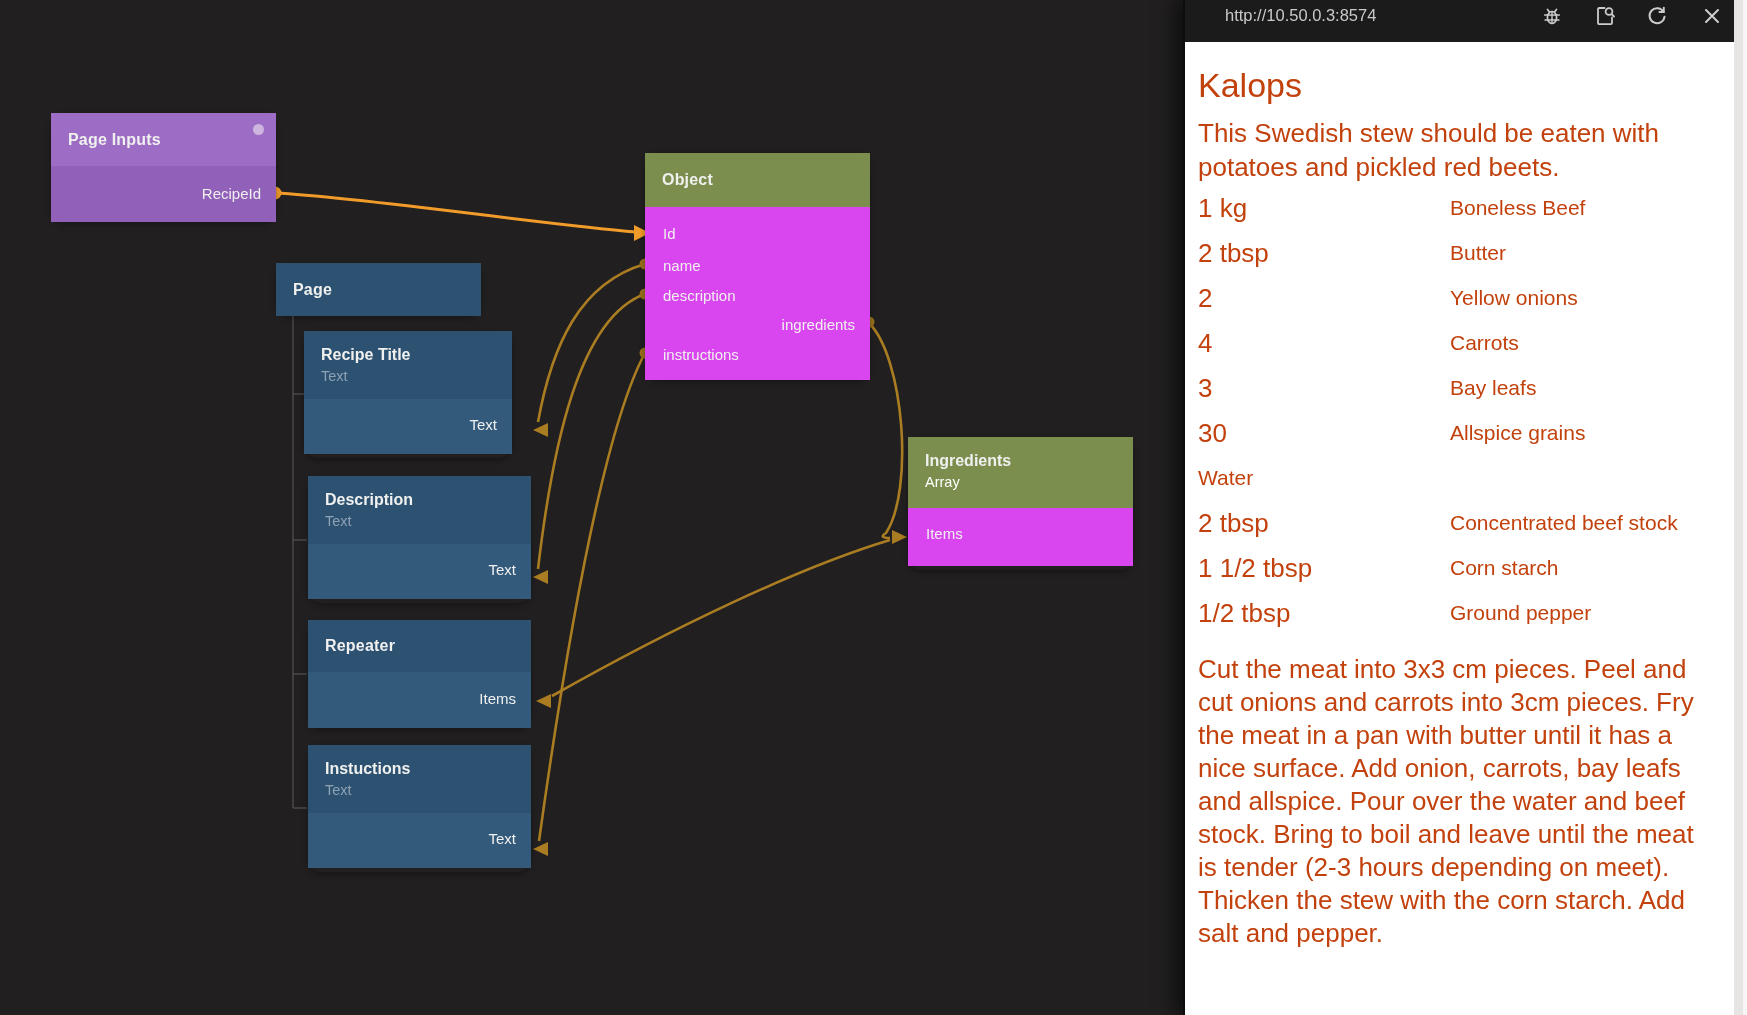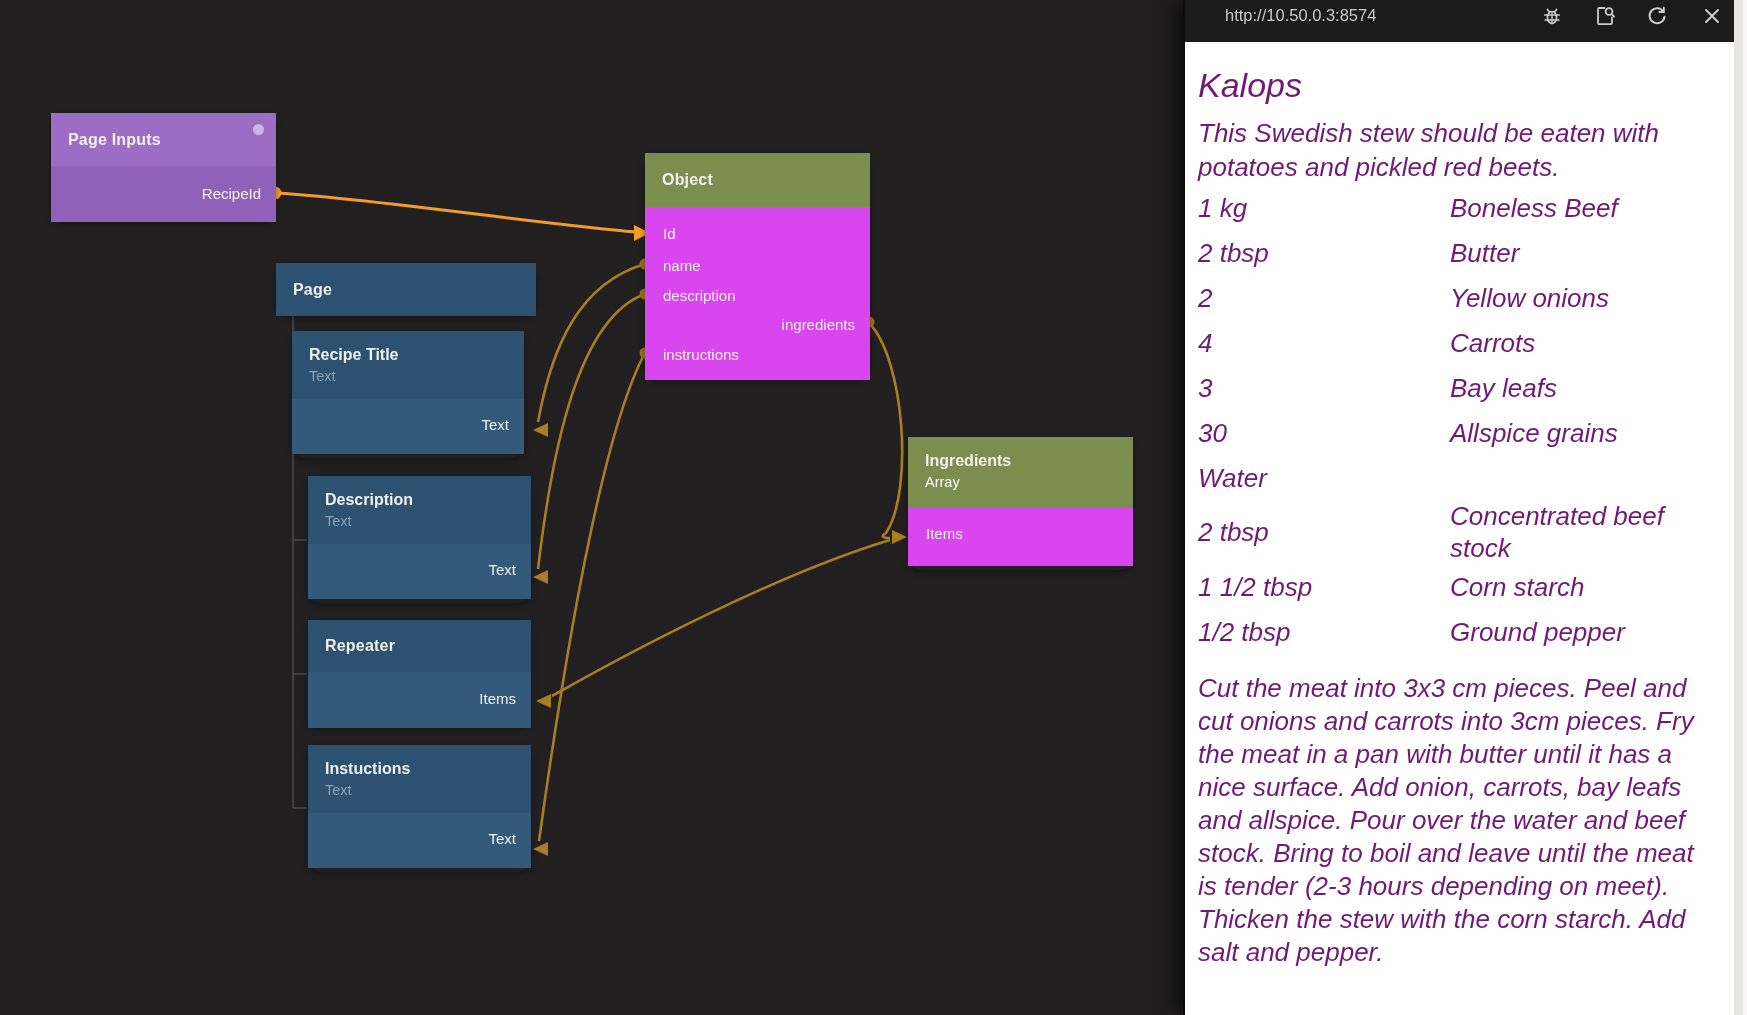--- a/index.html
+++ b/index.html
@@ -40,27 +40,27 @@
   
   .panel{position:absolute;left:1183px;top:0;width:564px;height:1015px;background:#ffffff;
     box-shadow:-10px 0 16px rgba(0,0,0,.5);border-left:2px solid #0c0c0c;box-sizing:border-box;}
   .topbar{position:absolute;left:0;top:0;right:13px;height:42px;background:#1b1b1b;}
   .url{position:absolute;left:18px;top:0;height:31px;line-height:31px;font-size:16.5px;color:#c9c9c9;margin-left:22px;}
   .bar-icon{position:absolute;top:4px;width:24px;height:24px;cursor:pointer;}
   .bar-icon svg{width:24px;height:24px;display:block;}
   .scrollbar{position:absolute;right:0;top:0;width:13px;height:1015px;
     background:linear-gradient(90deg,#e7e4e4 0,#e7e4e4 9px,#f7f5f5 9px);}
   .content{position:absolute;left:0;top:42px;right:13px;bottom:0;padding:22px 30px 0 13px;
-    color:#701a75;overflow:hidden;font-style:italic;}
+    color:#c2410c;overflow:hidden;}
   .r-title{font-size:34px;line-height:42px;font-weight:400;}
   .r-desc{font-size:26px;line-height:34px;margin-top:10px;}
   .ing-list{margin-top:1px;}
   .ing-row{display:flex;align-items:center;min-height:45px;}
   .ing-qty{width:252px;flex-shrink:0;font-size:26px;line-height:32px;}
-  .ing-name{flex:1;font-size:26px;line-height:32px;}
+  .ing-name{flex:1;font-size:21px;line-height:32px;}
   .r-instructions{margin-top:18px;font-size:26px;line-height:33px;}
 </style>
 </head>
 <body>
 
 <div class="stage">
 
   <div style="position:absolute;inset:0;">
 
     <svg class="wires" width="1747" height="1015">
@@ -109,27 +109,27 @@
       </div>
       <div class="n-green-b" style="position:relative;height:173px;">
         <div class="port left" style="top:18px;">Id</div>
         <div class="port left" style="top:50px;">name</div>
         <div class="port left" style="top:80px;">description</div>
         <div class="port right" style="top:109px;">ingredients</div>
         <div class="port left" style="top:139px;">instructions</div>
       </div>
     </div>
 
-    <div class="node" style="left:276px;top:263px;width:260px;height:53px;">
+    <div class="node" style="left:276px;top:263px;width:205px;height:53px;">
       <div class="hdr n-blue-h" style="height:53px;">
         <span>Page</span>
       </div>
     </div>
 
-    <div class="node" style="left:292px;top:331px;width:232px;height:127px;">
+    <div class="node" style="left:304px;top:331px;width:208px;height:127px;">
       <div class="n-blue-h titlewrap" style="height:44px;box-sizing:content-box;">
         <div style="font-weight:700;font-size:16px;">Recipe Title</div>
         <div class="sub" style="color:#8ea2b5;">Text</div>
       </div>
       <div class="n-blue-b" style="position:relative;height:55px;">
         <div class="port right" style="top:17px;">Text</div>
       </div>
     </div>
 
     <div class="node" style="left:308px;top:476px;width:223px;height:127px;">

